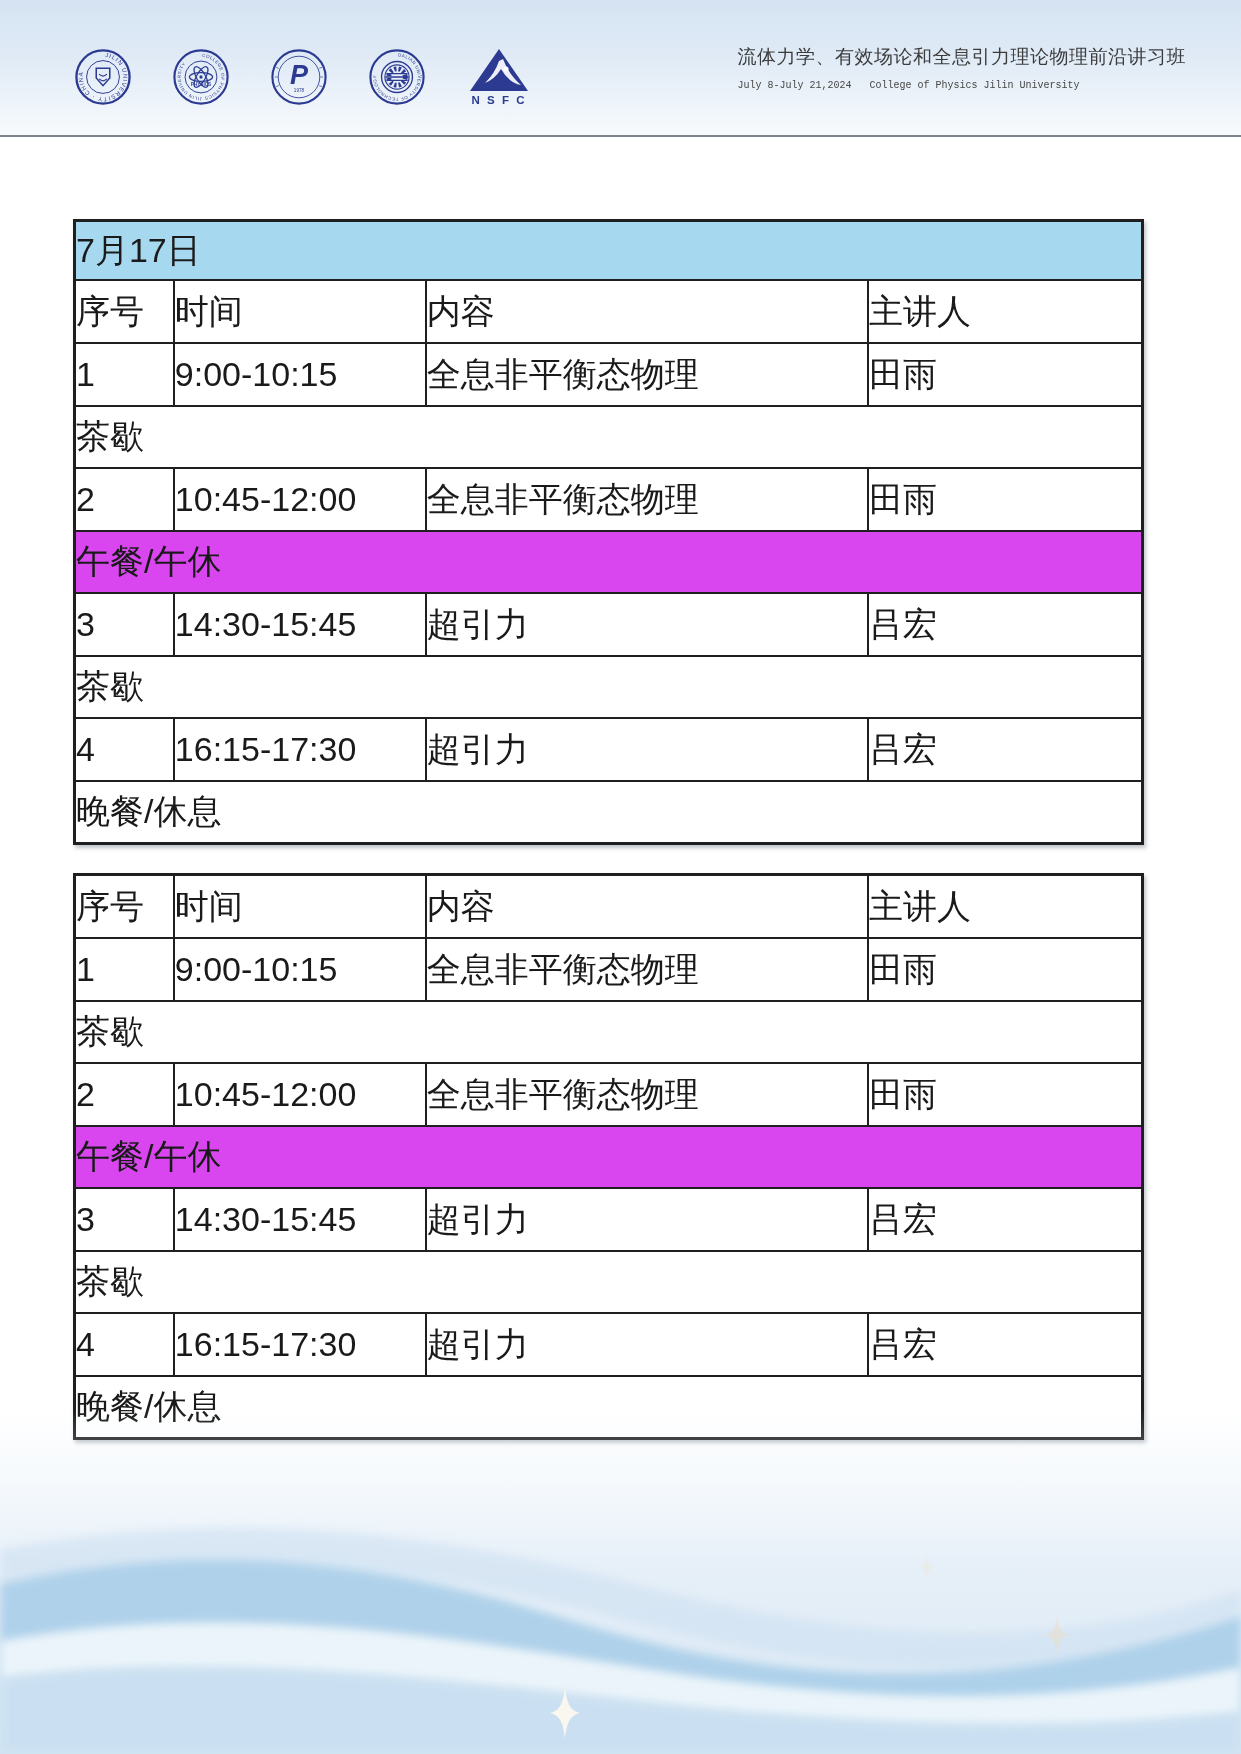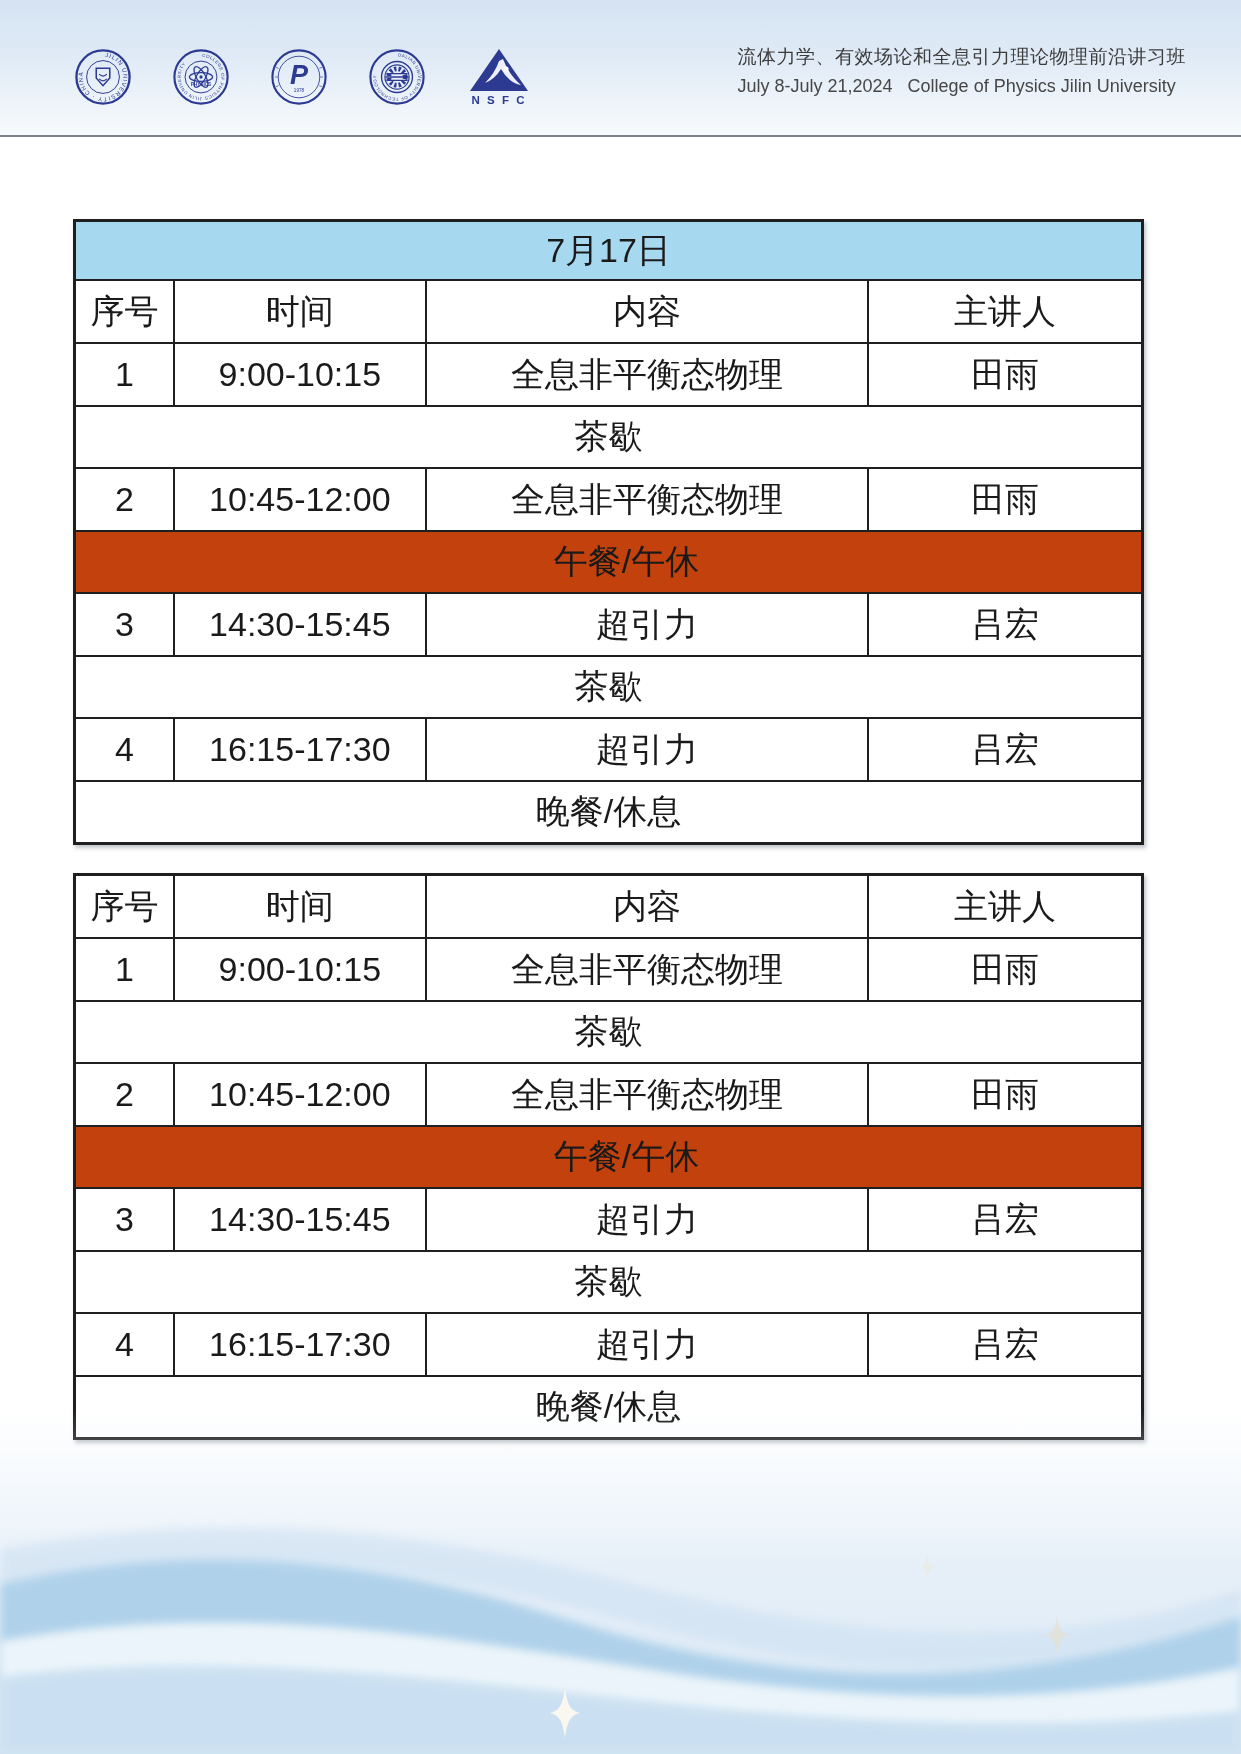--- a/index.html
+++ b/index.html
@@ -12,46 +12,46 @@
   .topbar{
     position:absolute;left:0;top:0;width:1241px;height:135px;
     background:linear-gradient(180deg,#d5e3f2 0%,#dfeaf6 40%,#eef4fa 78%,#f8fbfd 100%);
     border-bottom:2px solid #7d838a;
   }
   .logos{position:absolute;left:74px;top:47px;height:60px;display:flex;align-items:center;gap:40px;}
   .logo{width:58px;height:58px;display:block;}
   .logo.nsfc{width:66px;height:60px;}
   .titles{position:absolute;right:55px;top:45px;text-align:left;}
   .cn-title{font-size:19px;letter-spacing:.5px;color:#3c3c3c;line-height:23px;}
-  .en-subtitle{font-size:18px;color:#474747;margin-top:10px;line-height:16px;white-space:pre;}
+  .en-subtitle{font-size:10px;color:#474747;margin-top:10px;line-height:16px;white-space:pre;font-family:Liberation Mono, monospace;}
   
   .sched{
     position:absolute;left:73px;width:1071px;
     border-collapse:collapse;table-layout:fixed;
     background:#ffffff;
     box-shadow:2px 3px 4px rgba(92,104,120,.40);
   }
   .sched.t1{top:219px;}
   .sched.t2{top:873px;}
   .sched td{
     border:2px solid #1f1f1f;
-    text-align:center;vertical-align:middle;
+    text-align:left;vertical-align:middle;
     font-size:34px;line-height:1.1;
     padding:0;background:#ffffff;
   }
   .sched{border:3px solid #1f1f1f;}
   .sched col.c0{width:9.3%;}
   .sched col.c1{width:23.6%;}
   .sched col.c2{width:41.4%;}
   .sched col.c3{width:25.7%;}
   .date-row td{height:57px;background:#a6d9f0;font-size:34px;}
   .head-row td{height:61px;}
   .session-row td{height:61px;}
   .break-row td{height:60px;}
-  .break-row.lunch td{background:#c2410c;padding-left:36px;}
+  .break-row.lunch td{background:#d946ef;}
   
   .waves{position:absolute;left:0;bottom:0;width:1241px;height:345px;display:block;}
   .sparkle{position:absolute;pointer-events:none;}
   .sp1{left:537px;top:1685px;}
   .sp2{left:1035px;top:1613px;}
   .sp3{left:912px;top:1552px;}
   
   .seal-ring{fill:none;stroke:#2c3a92;}
   .seal-txt{fill:#2c3a92;font-family:"Liberation Sans",sans-serif;}
 </style>

